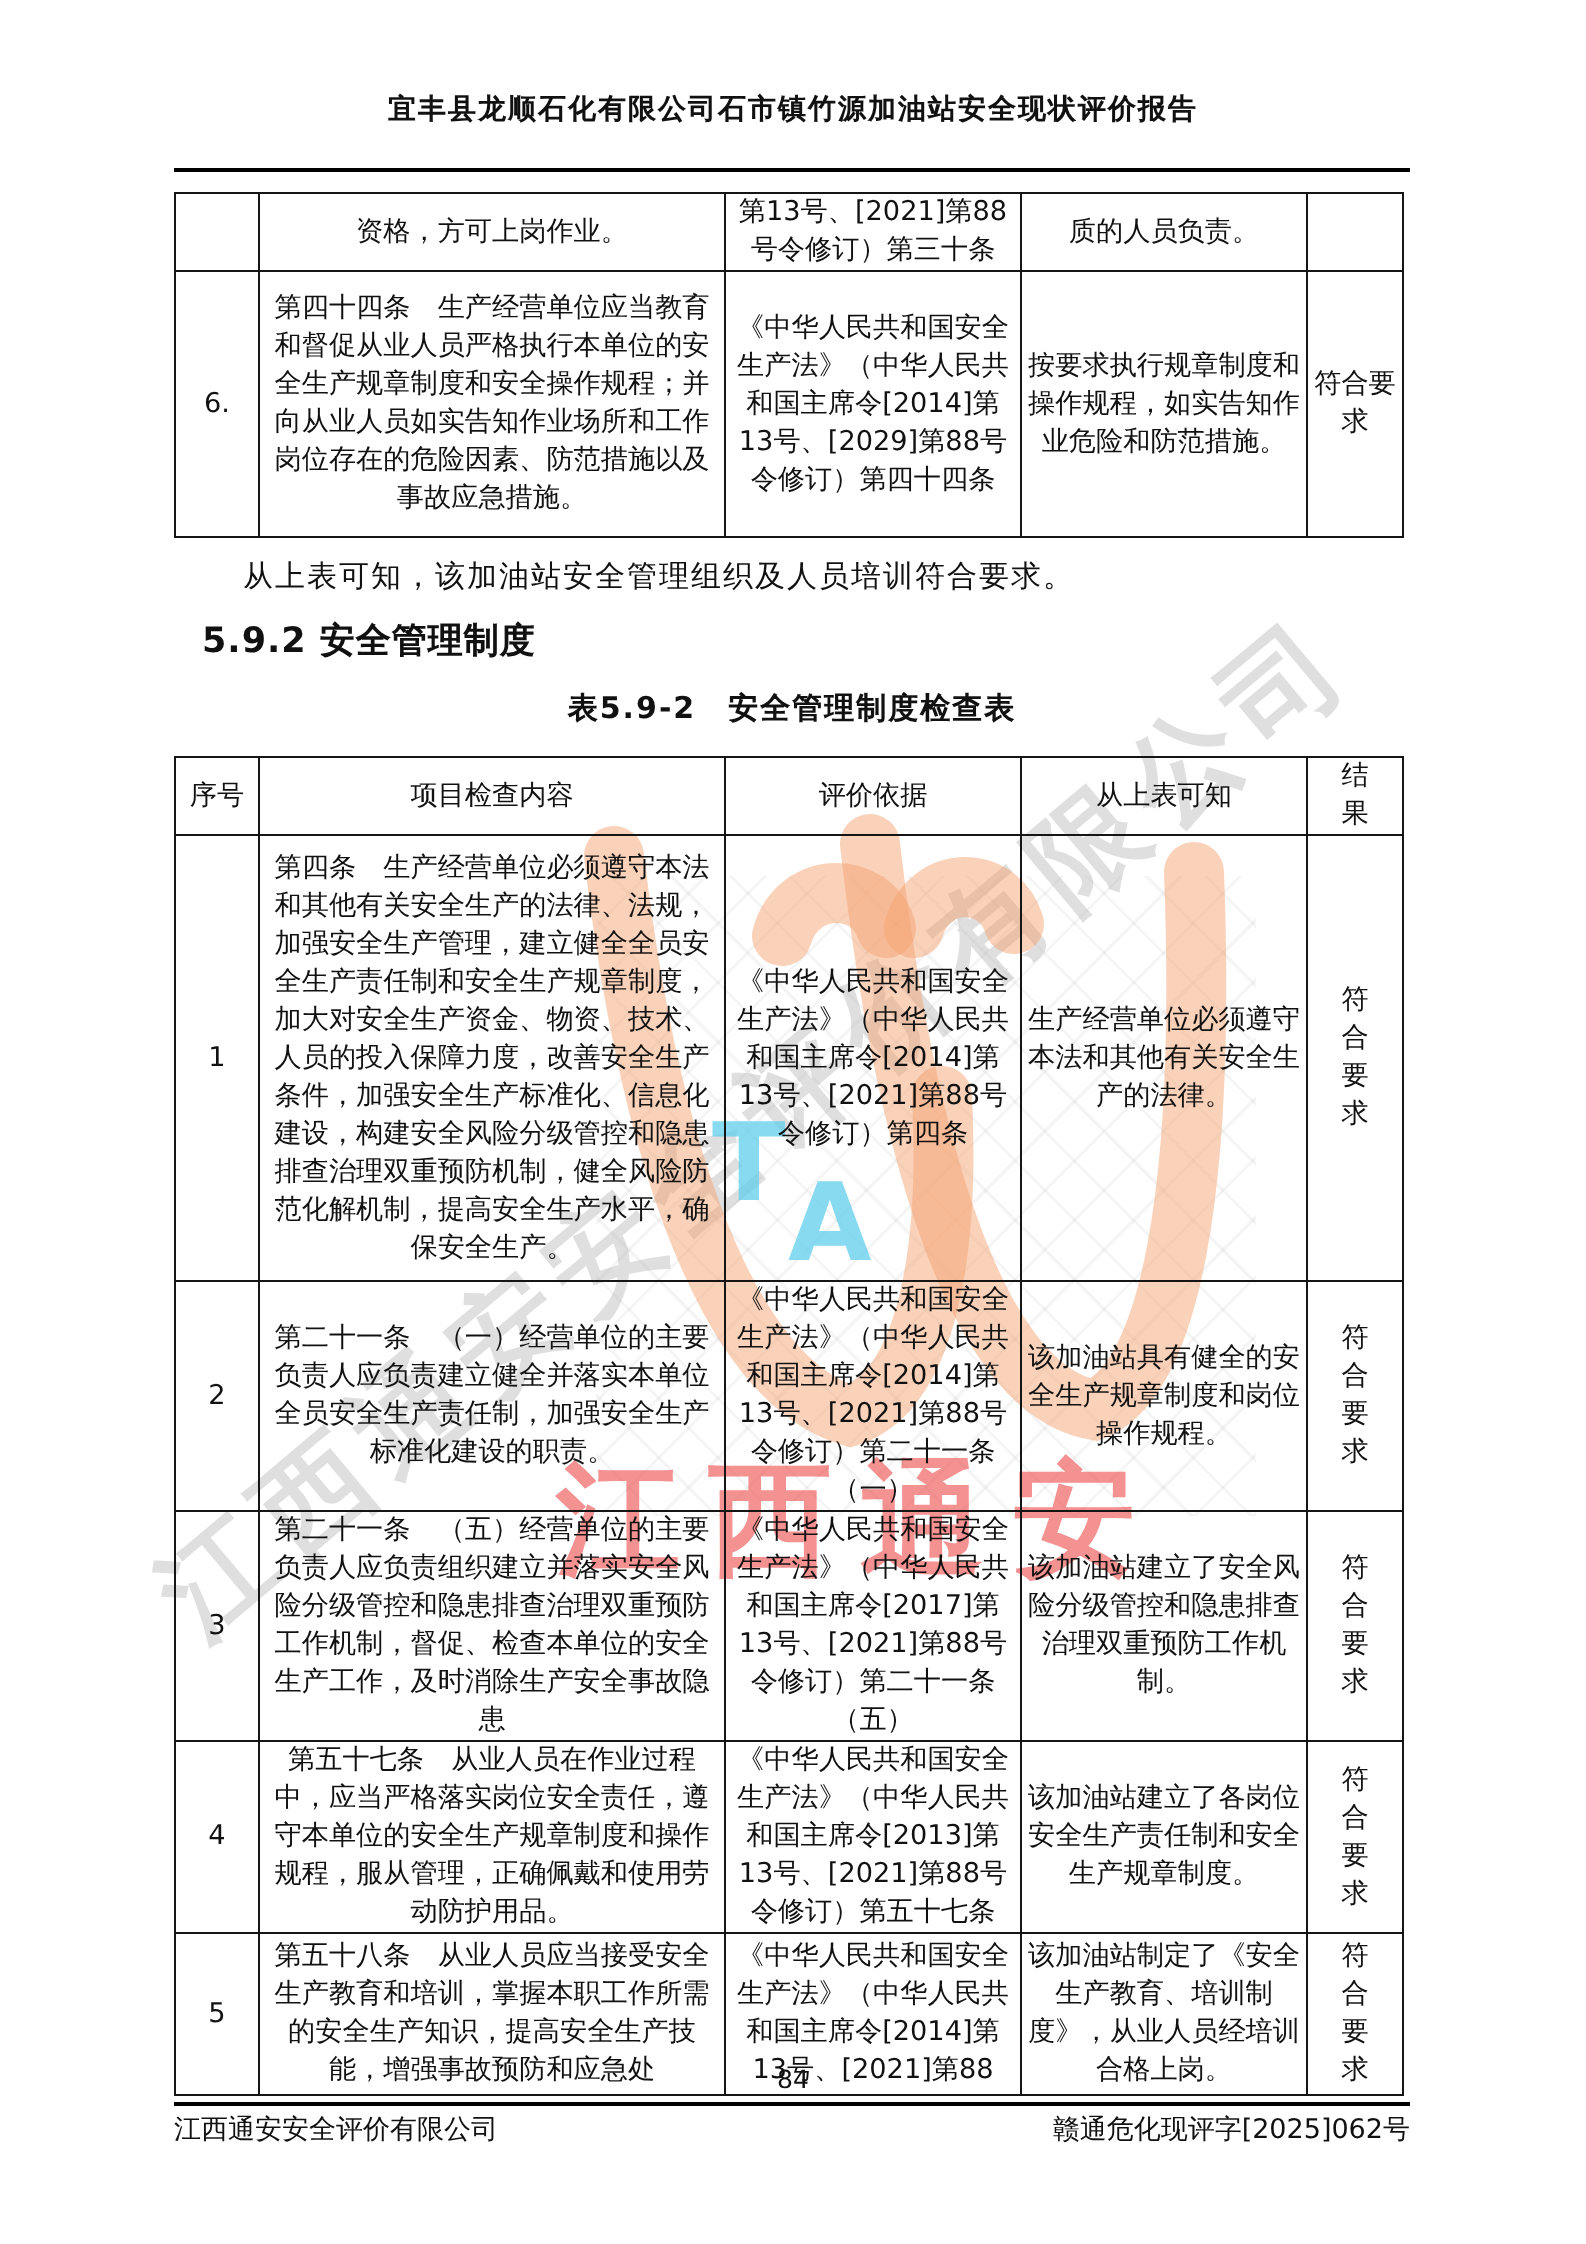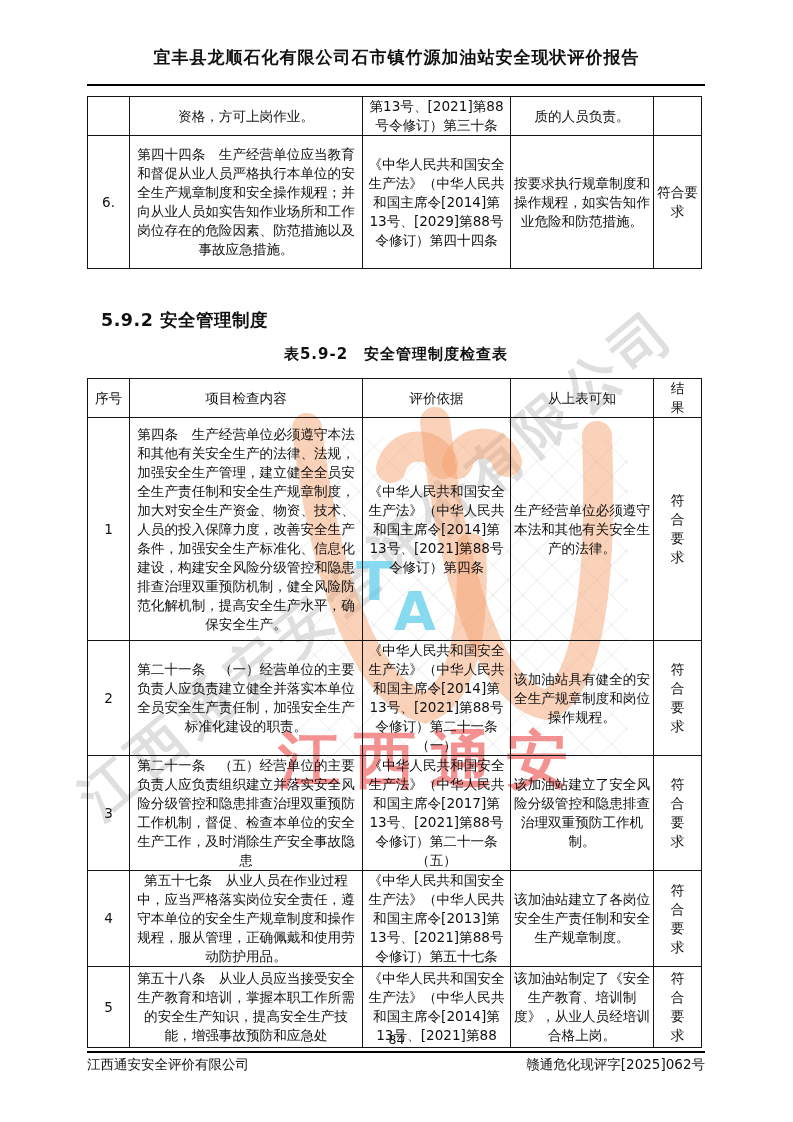--- a/index.html
+++ b/index.html
@@ -26,21 +26,21 @@
   .wm-ta-t{left:356px;top:550px;font-size:54px;font-weight:bold;color:rgba(95,205,235,0.75);}
   .wm-ta-a{left:394px;top:580px;font-size:54px;font-weight:bold;color:rgba(95,205,235,0.75);}
   .wm-red{
     left:278px;top:718px;font-size:62px;font-weight:bold;letter-spacing:14px;
     color:rgba(238,78,78,0.62);white-space:nowrap;
   }
   
   .content{position:absolute;inset:0;z-index:1;}
   .doc-header{
     position:absolute;left:0;top:46px;width:793px;text-align:center;
-    font-size:17px;font-weight:bold;letter-spacing:1px;
+    font-size:14px;font-weight:bold;letter-spacing:1px;
   }
   .header-rule{position:absolute;left:87px;top:84px;width:618px;height:2px;background:#000;}
   .tbl{border-collapse:collapse;table-layout:fixed;width:614px;position:absolute;left:87px;}
   .t-prev{top:96px;}
   .t-main{top:378px;}
   .tbl td{
     border:1.5px solid #151515;vertical-align:middle;text-align:center;
     font-size:13.6px;line-height:19px;padding:0 3px;white-space:pre-line;
     overflow:hidden;
   }
@@ -113,20 +113,21 @@
       <tr class="r1">
         <td>6.</td>
         <td>第四十四条　生产经营单位应当教育和督促从业人员严格执行本单位的安全生产规章制度和安全操作规程；并向从业人员如实告知作业场所和工作岗位存在的危险因素、防范措施以及事故应急措施。</td>
         <td>《中华人民共和国安全生产法》（中华人民共和国主席令[2014]第13号、[2029]第88号令修订）第四十四条</td>
         <td>按要求执行规章制度和操作规程，如实告知作业危险和防范措施。</td>
         <td>符合要求</td>
       </tr>
     </tbody>
       </table>
 
+    <p class="note">从上表可知，该加油站安全管理组织及人员培训符合要求。</p>
     <h2 class="sec">5.9.2 安全管理制度</h2>
     <div class="caption">表5.9-2　安全管理制度检查表</div>
 
     <table class="tbl t-main">
       <colgroup>
           <col style="width:42px">
           <col style="width:233px">
           <col style="width:148px">
           <col style="width:143px">
           <col style="width:48px">

